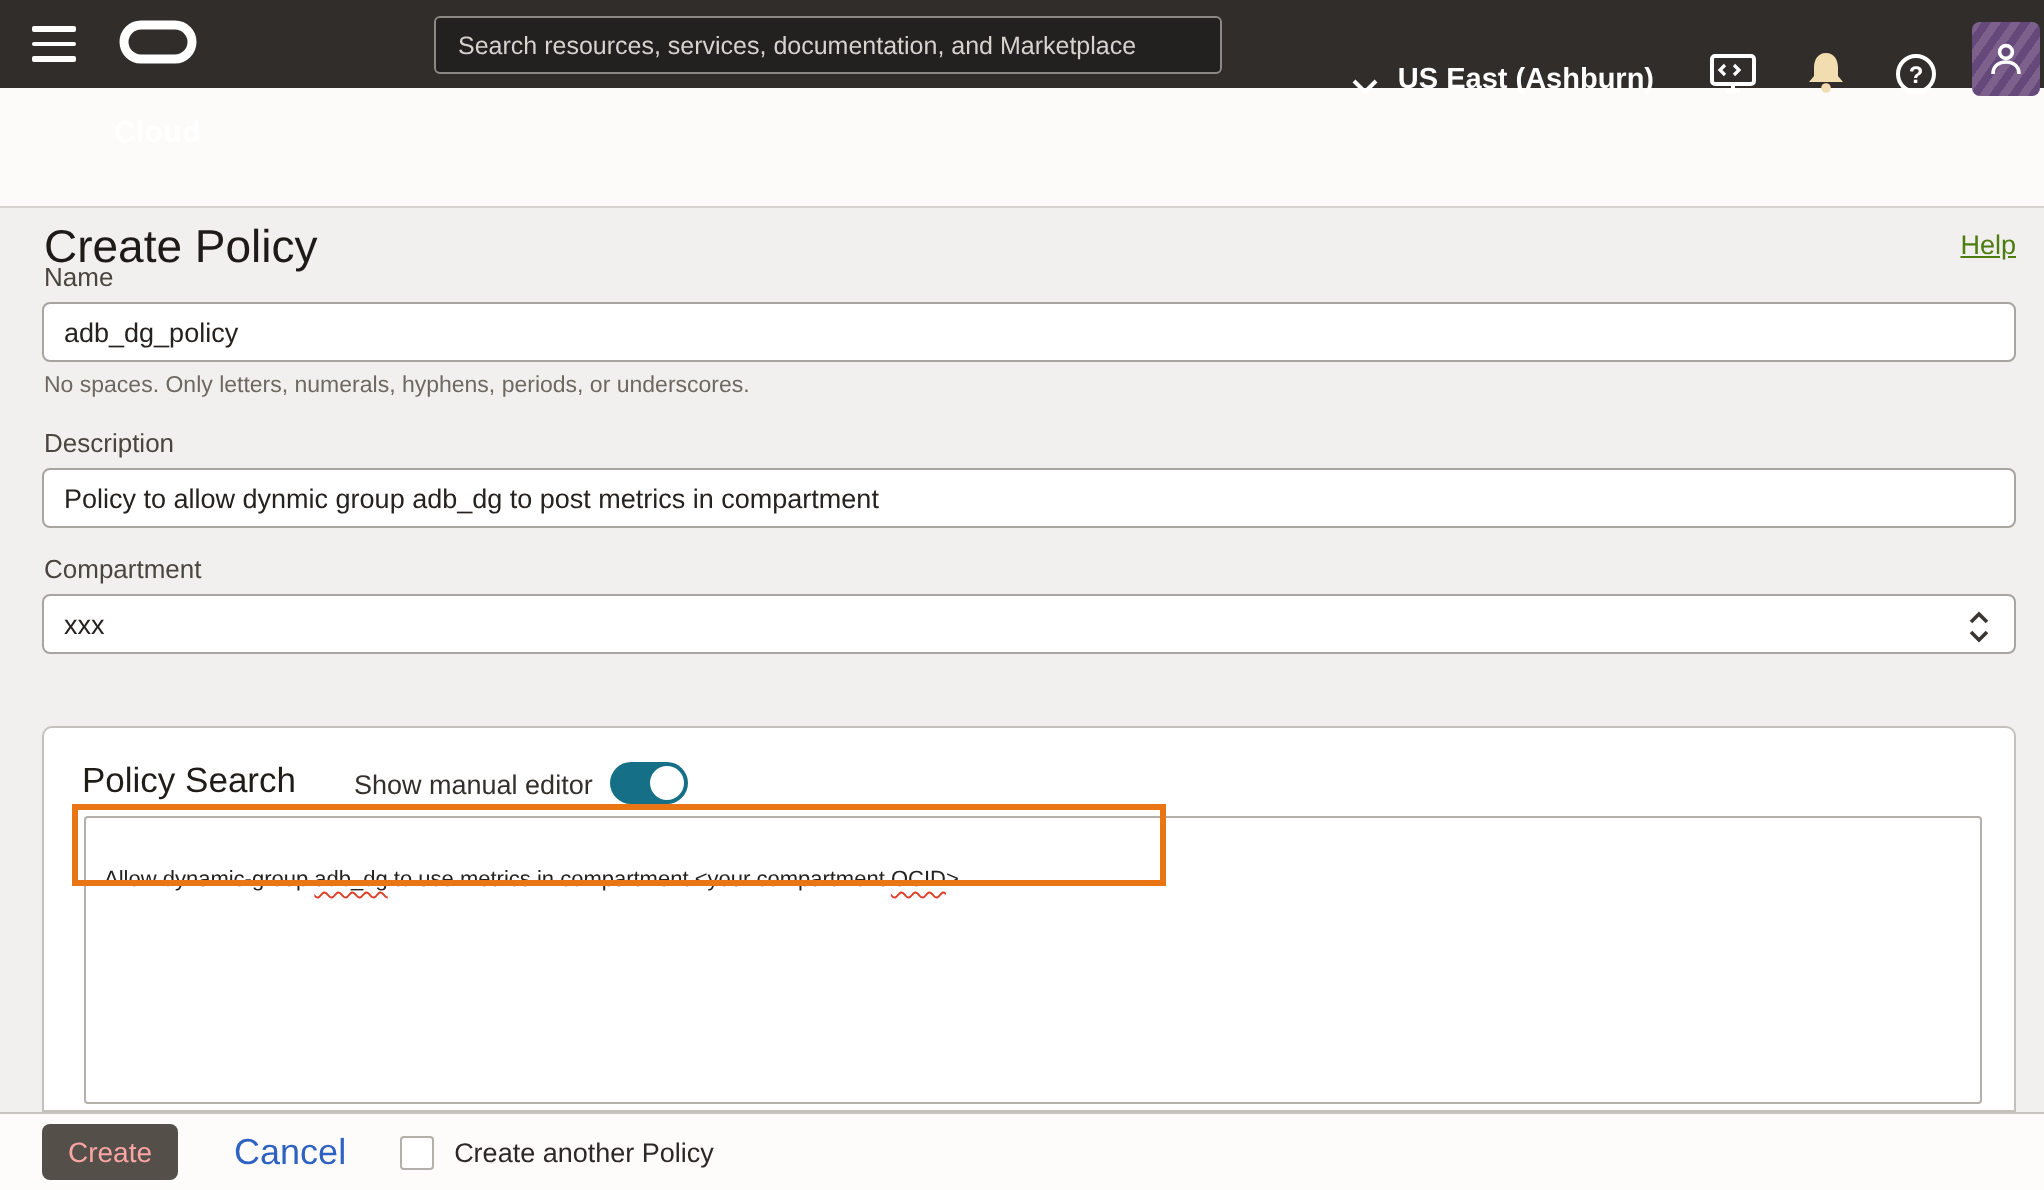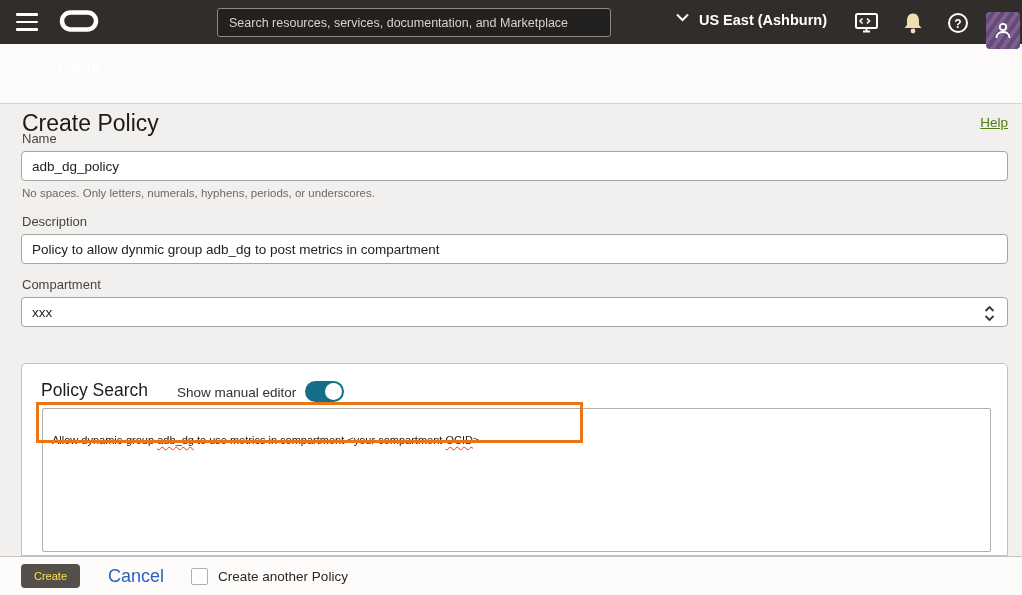--- a/index.html
+++ b/index.html
@@ -17,21 +17,21 @@
   .hamburger span { display:block; height:2.6px; background:#ffffff; border-radius:1px; }
   .logo-wrap { position:absolute; left:57px; top:9px; display:flex; align-items:center; gap:25px;flex-direction:column; }
   .logo-text { color:#ffffff; font-weight:bold; font-size:15px; letter-spacing:0.2px; }
   .search-input {
     position:absolute; left:217px; top:8px; width:394px; height:29px;
     background:#23211f; border:1px solid #8c8985; border-radius:3px;
     color:#22c55e; font-size:12.5px; padding:1px 11px; outline:none;
     font-family:"Liberation Sans", sans-serif;
   }
   .search-input::placeholder { color:#d6d3cf; opacity:1; }
-  .topbar-right { position:absolute; right:2px; top:0; height:48px; display:flex; align-items:flex-start;margin-top:12px; }
+  .topbar-right { position:absolute; right:2px; top:0; height:48px; display:flex; align-items:flex-end; }
   .region-chevron { margin-right:9px; display:flex; }
   .region-label { color:#ffffff; font-weight:bold; font-size:14.5px; margin-right:27px; white-space:nowrap; }
   .tb-icon { display:flex; align-items:center; justify-content:center; cursor:pointer; }
   .icon-shell { margin-right:23px; }
   .icon-bell { margin-right:23px; }
   .icon-help { margin-right:17px; }
   .avatar {
     width:34px; height:37px; border-radius:4px; position:relative; cursor:pointer;
     background:repeating-linear-gradient(125deg,#7d608c 0 4px,#65497b 4px 8px);
     display:flex; align-items:center; justify-content:center;
@@ -76,22 +76,22 @@
     position:absolute; left:36px; top:402px; width:547px; height:41px;
     border:3px solid #e97514; z-index:5; pointer-events:none;
   }
   
   .footer {
     position:absolute; left:0; bottom:0; width:1022px; height:39px;
     background:#fdfcfb; border-top:1px solid #c8c4bf; z-index:6;
     display:flex; align-items:center; padding-left:21px;
   }
   .create-btn {
-    background:#544f49; color:#fde047; border:none; border-radius:4px;
-    font-size:11px; padding:6px 13px; cursor:pointer;
+    background:#544f49; color:#fca5a5; border:none; border-radius:4px;
+    font-size:14px; padding:6px 13px; cursor:pointer;
     font-family:"Liberation Sans", sans-serif;
   }
   .cancel-link { margin-left:28px; font-size:18px; color:#2d62c1; cursor:pointer; }
   .checkbox { margin-left:27px; width:17px; height:17px; background:#ffffff; border:1px solid #b3afa9; border-radius:2px; cursor:pointer; }
   .checkbox-label { margin-left:10px; font-size:13.5px; color:#2c2825; }
 </style>
 </head>
 <body>
 
 <div class="topbar">

